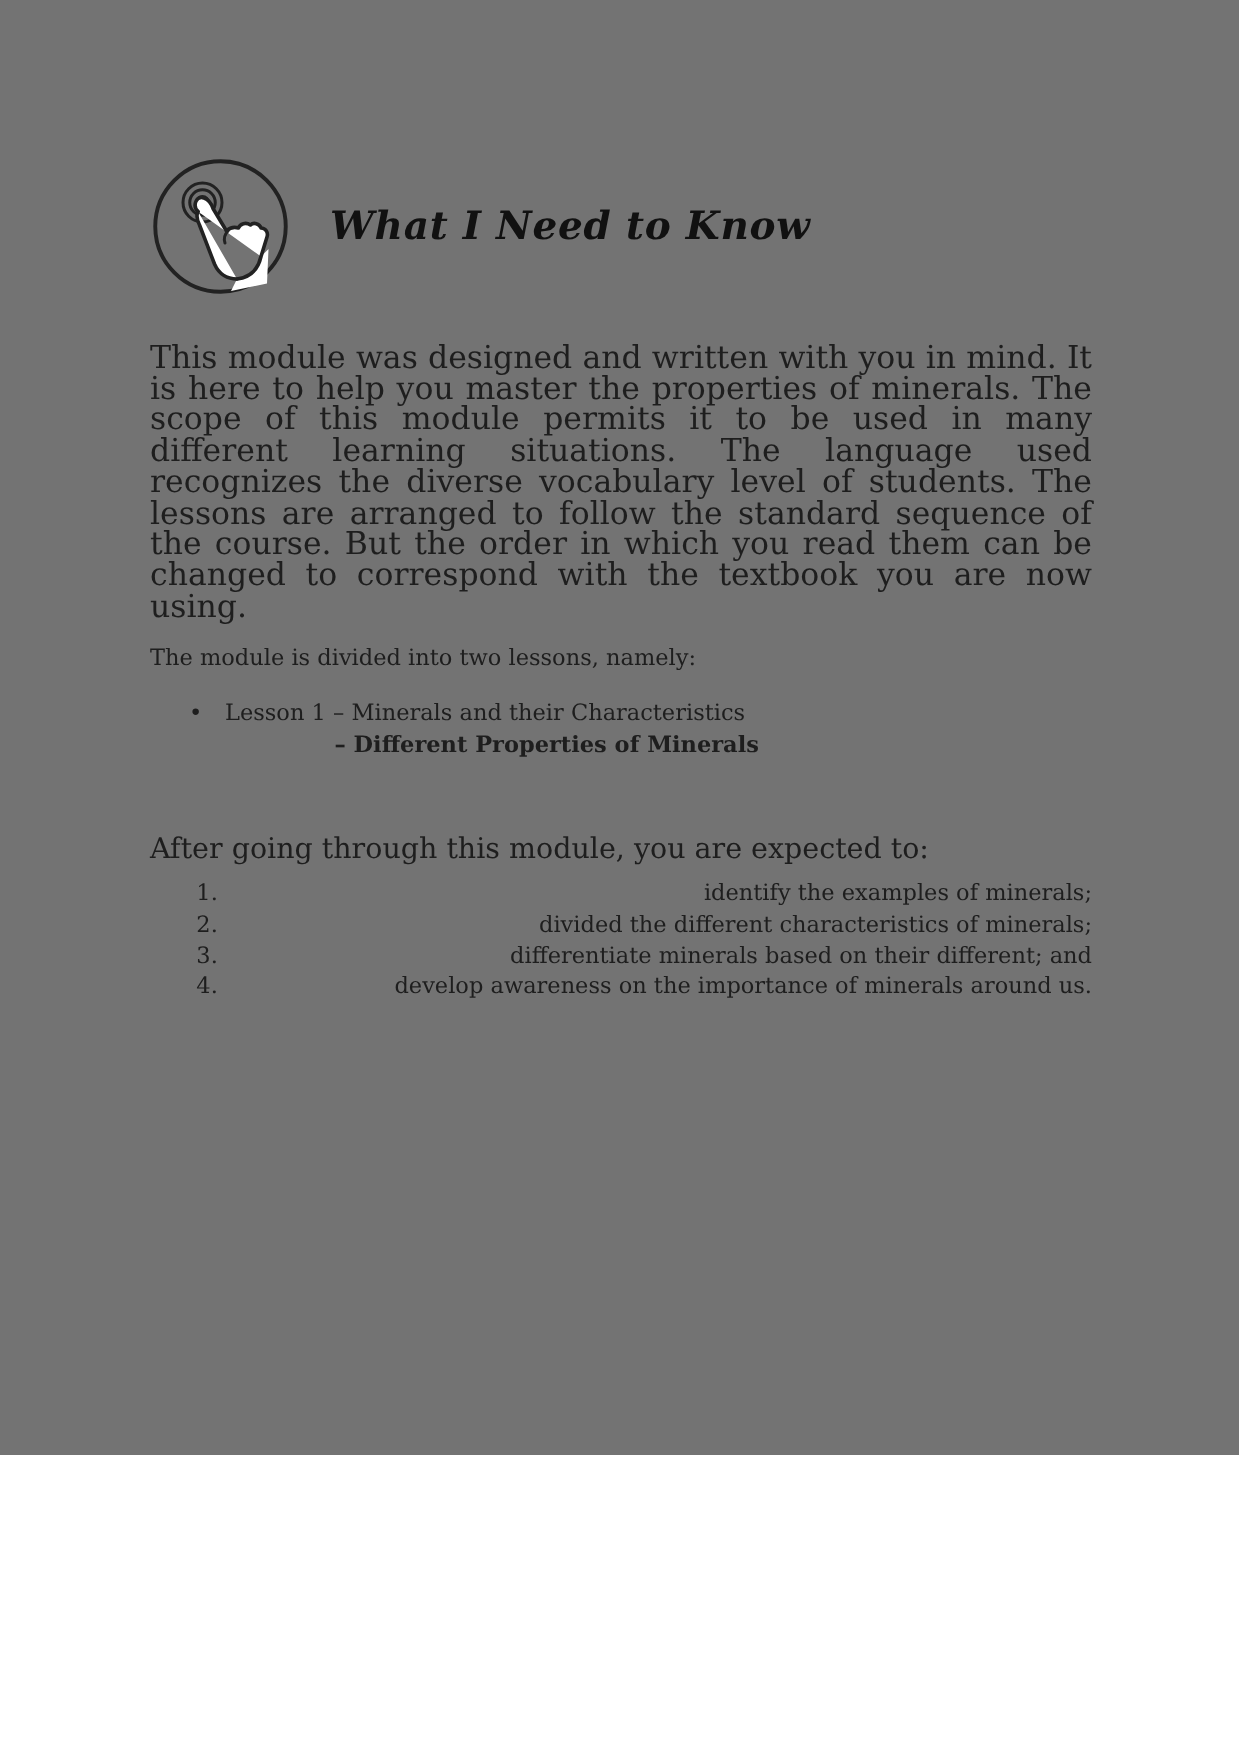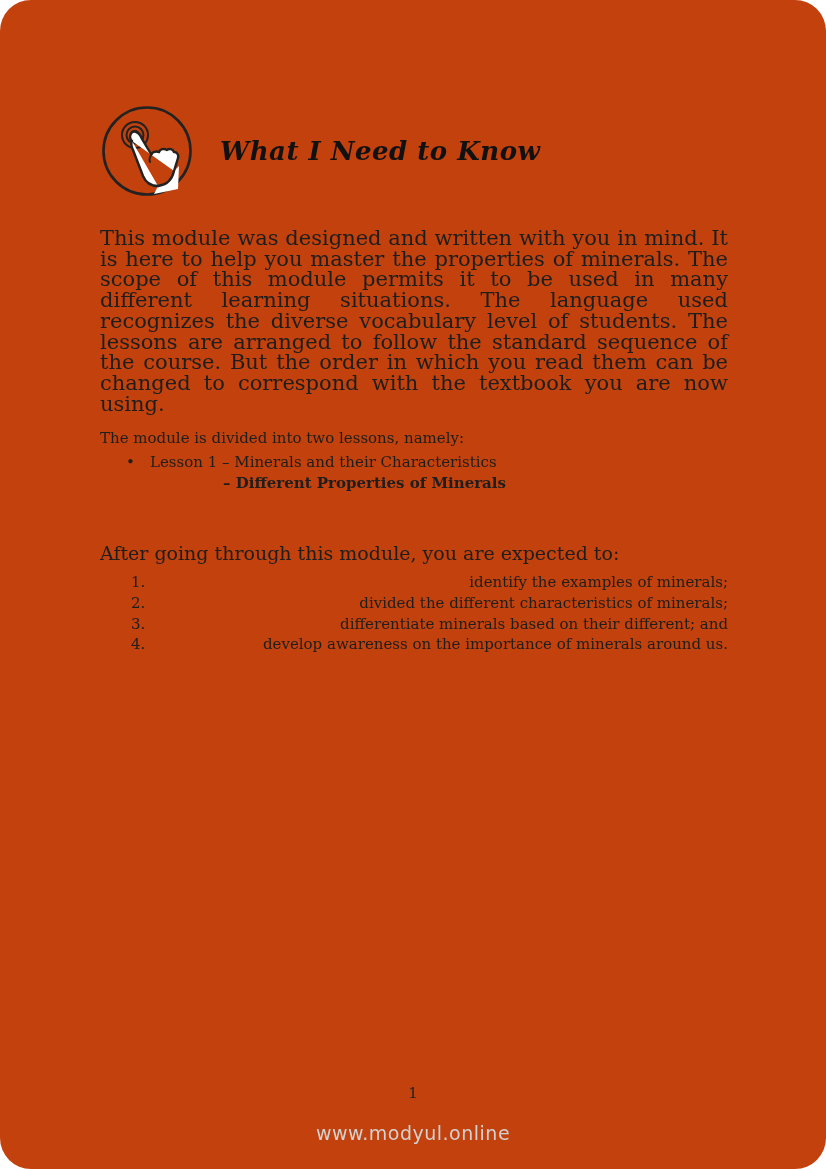--- a/index.html
+++ b/index.html
@@ -1,26 +1,25 @@
 <!DOCTYPE html>
 <html><head>
 <meta charset="utf-8">
 <style>
   * { margin: 0; padding: 0; box-sizing: border-box; }
   html, body { background: #ffffff; }
   .page {
     position: relative;
     width: 826px;
-    height: 1169px;
+    height: 970px;
     margin: 0 auto;
-    background: #c2410c;
+    background: #737373;
     font-family: "DejaVu Serif", "Liberation Serif", serif;
     color: #1e1e1e;
     overflow: hidden;
-    border-radius: 31px;
   }
   .content {
     position: absolute;
     left: 100px;
     top: 0;
     width: 628px;
   }
   .header {
     display: flex;
     align-items: center;
@@ -47,21 +46,21 @@
     text-align: justify;
     margin-top: 30px;
   }
   p.lead {
     font-size: 15px;
     line-height: 20.7px;
     margin-top: 14px;
   }
   ul.lesson-list {
     list-style: none;
-    margin-top: 3px;
+    margin-top: 16px;
   }
   ul.lesson-list li {
     font-size: 15px;
     line-height: 20.7px;
     padding-left: 50px;
     position: relative;
   }
   ul.lesson-list li::before {
     content: "\2022";
     position: absolute;

